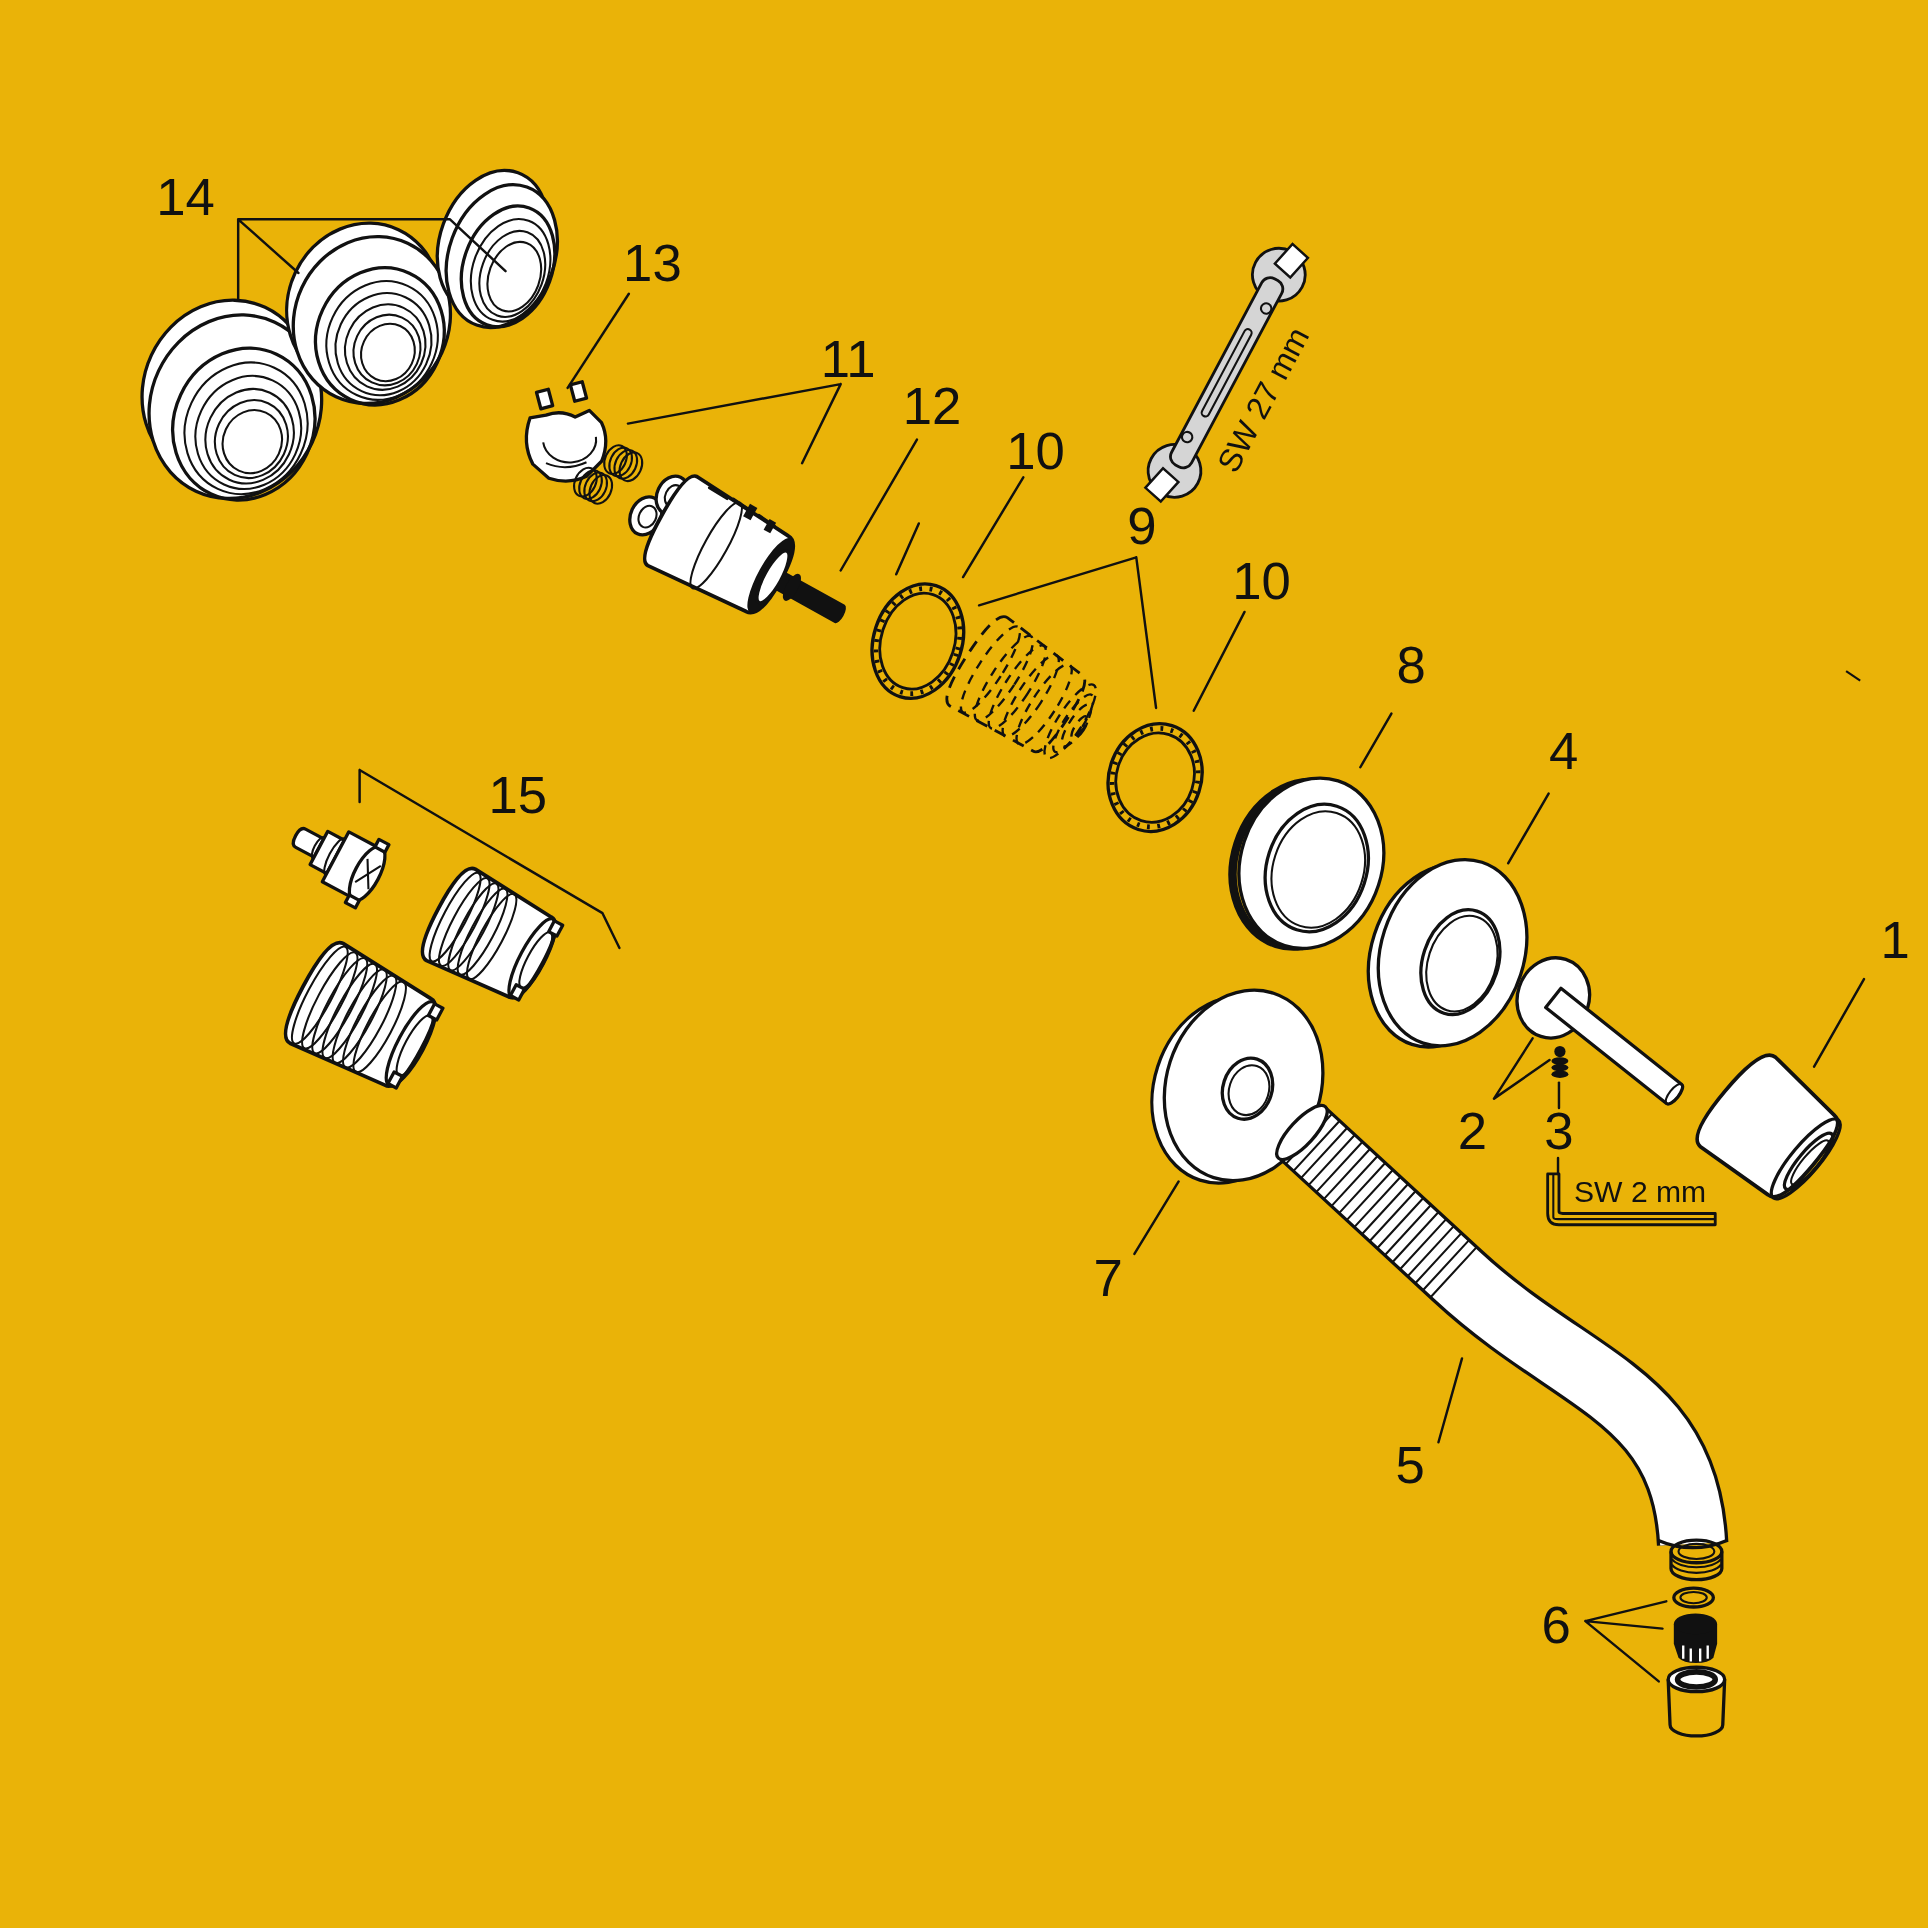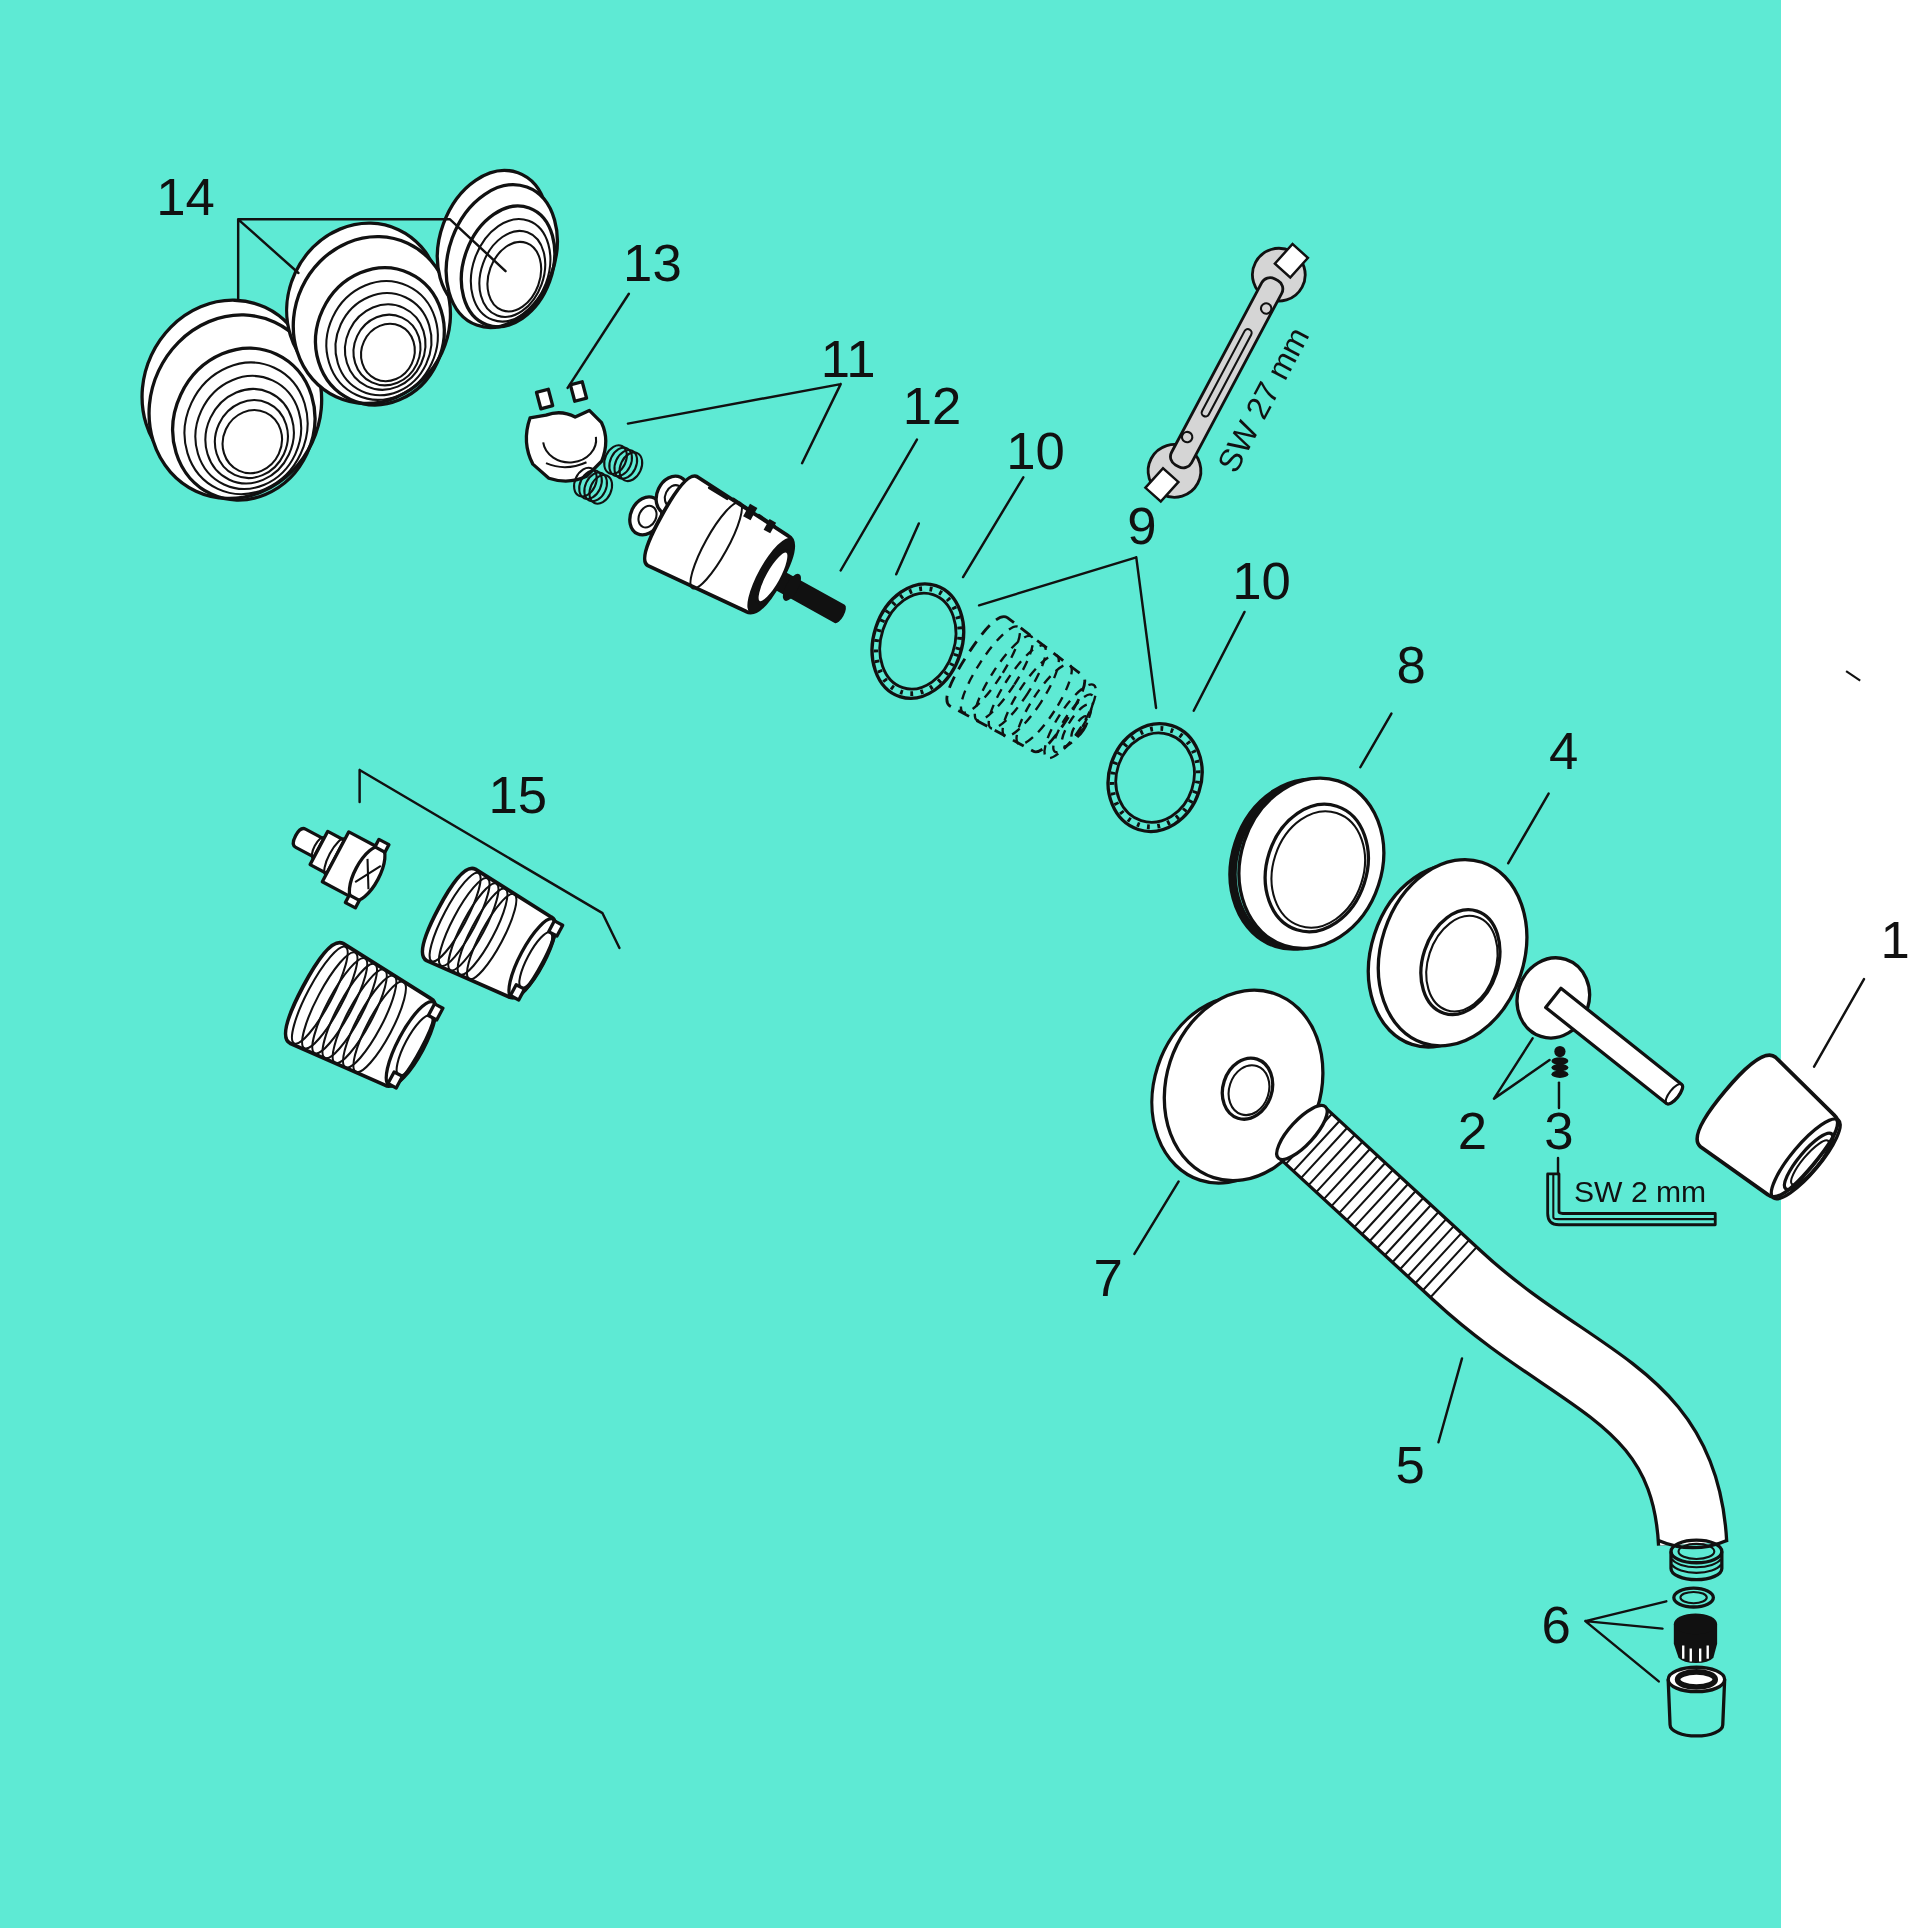--- a/index.html
+++ b/index.html
@@ -1,16 +1,16 @@
 <!DOCTYPE html>
 <html style="font-size:15px"><head>
 <meta charset="utf-8">
 <style>
   html,body{margin:0;padding:0;background:#fff;width:1928px;height:1928px;overflow:hidden;}
-  #stage{position:relative;width:1781px;height:1928px;background:#5eead4;font-family:"Liberation Sans",sans-serif;}
+  #stage{position:relative;width:1928px;height:1928px;background:#eab308;font-family:"Liberation Sans",sans-serif;}
   svg{display:block;width:1928px;height:1928px;}
   .ln{fill:none;stroke:#111;stroke-width:3;stroke-linecap:round;stroke-linejoin:round;}
   .ldr{fill:none;stroke:#111;stroke-width:2.6;stroke-linecap:round;stroke-linejoin:round;}
   .fw{fill:#fff;stroke:#111;stroke-width:3.5;stroke-linejoin:round;}
   .fw4{fill:#fff;stroke:#111;stroke-width:4;stroke-linejoin:round;}
   .thin{fill:none;stroke:#111;stroke-width:2.2;}
   .med{fill:none;stroke:#111;stroke-width:3.5;}
   .dk{fill:#111;stroke:none;}
   .dash{fill:none;stroke:#111;stroke-width:3;stroke-dasharray:13 9;stroke-linecap:butt;}
   .dash2{fill:none;stroke:#111;stroke-width:2.5;stroke-dasharray:10 8;stroke-linecap:butt;}

